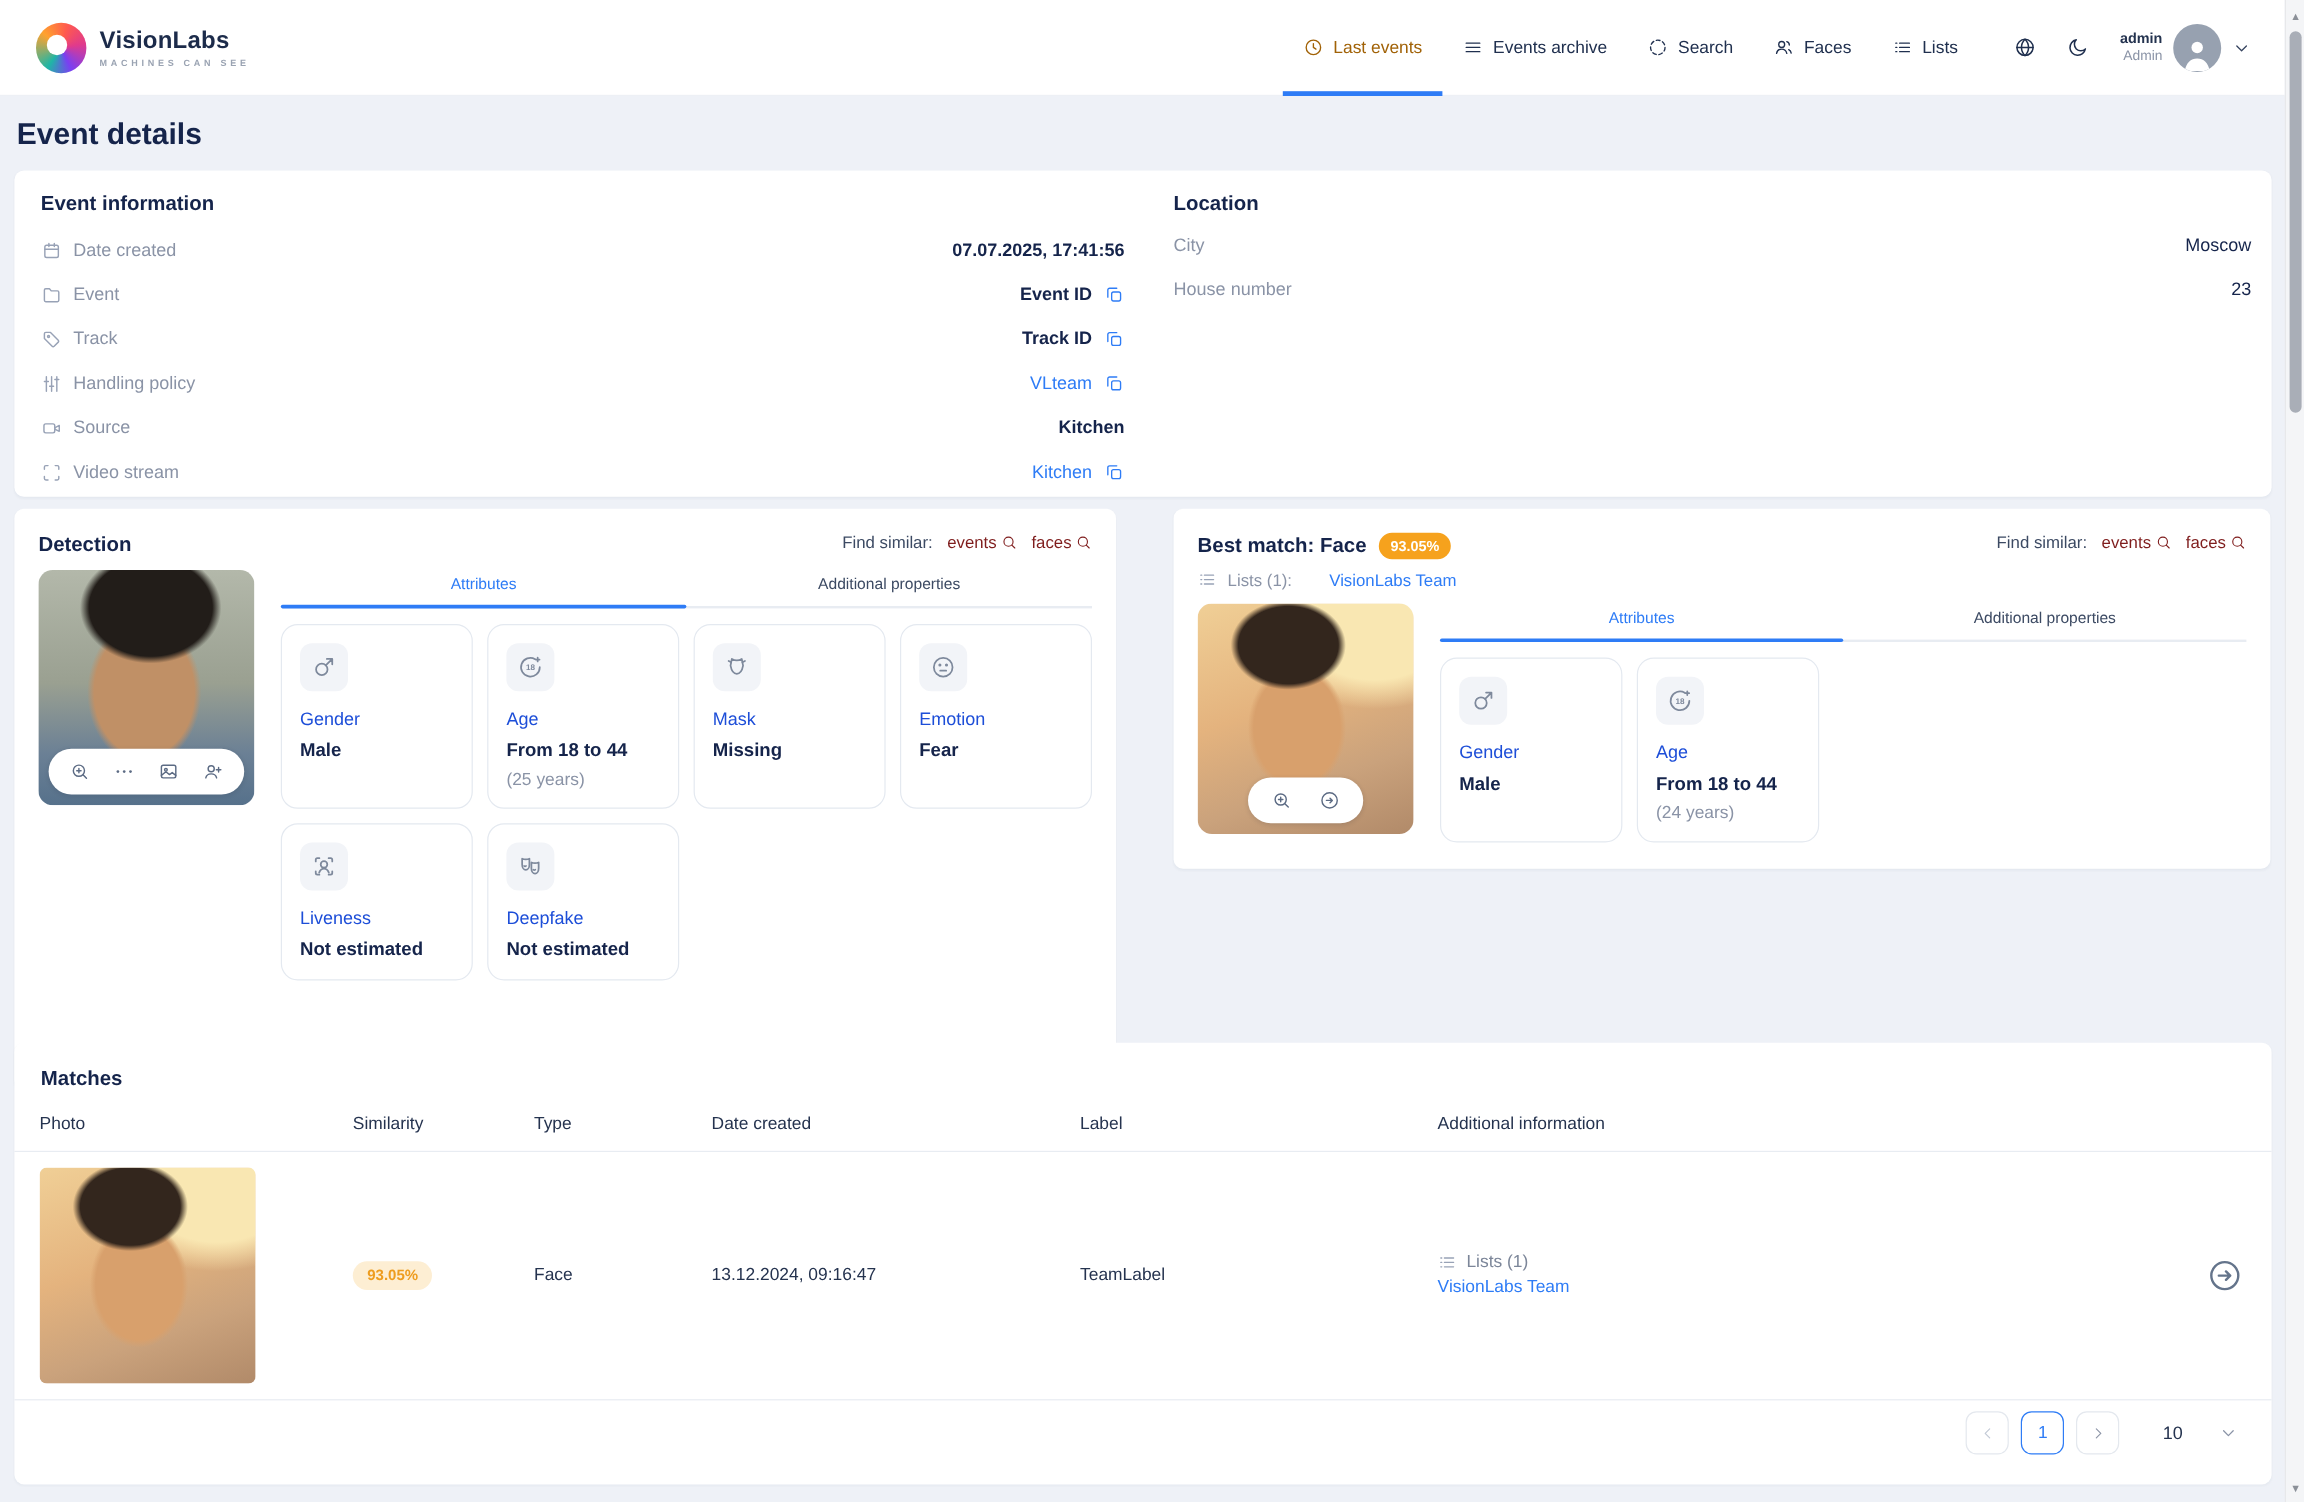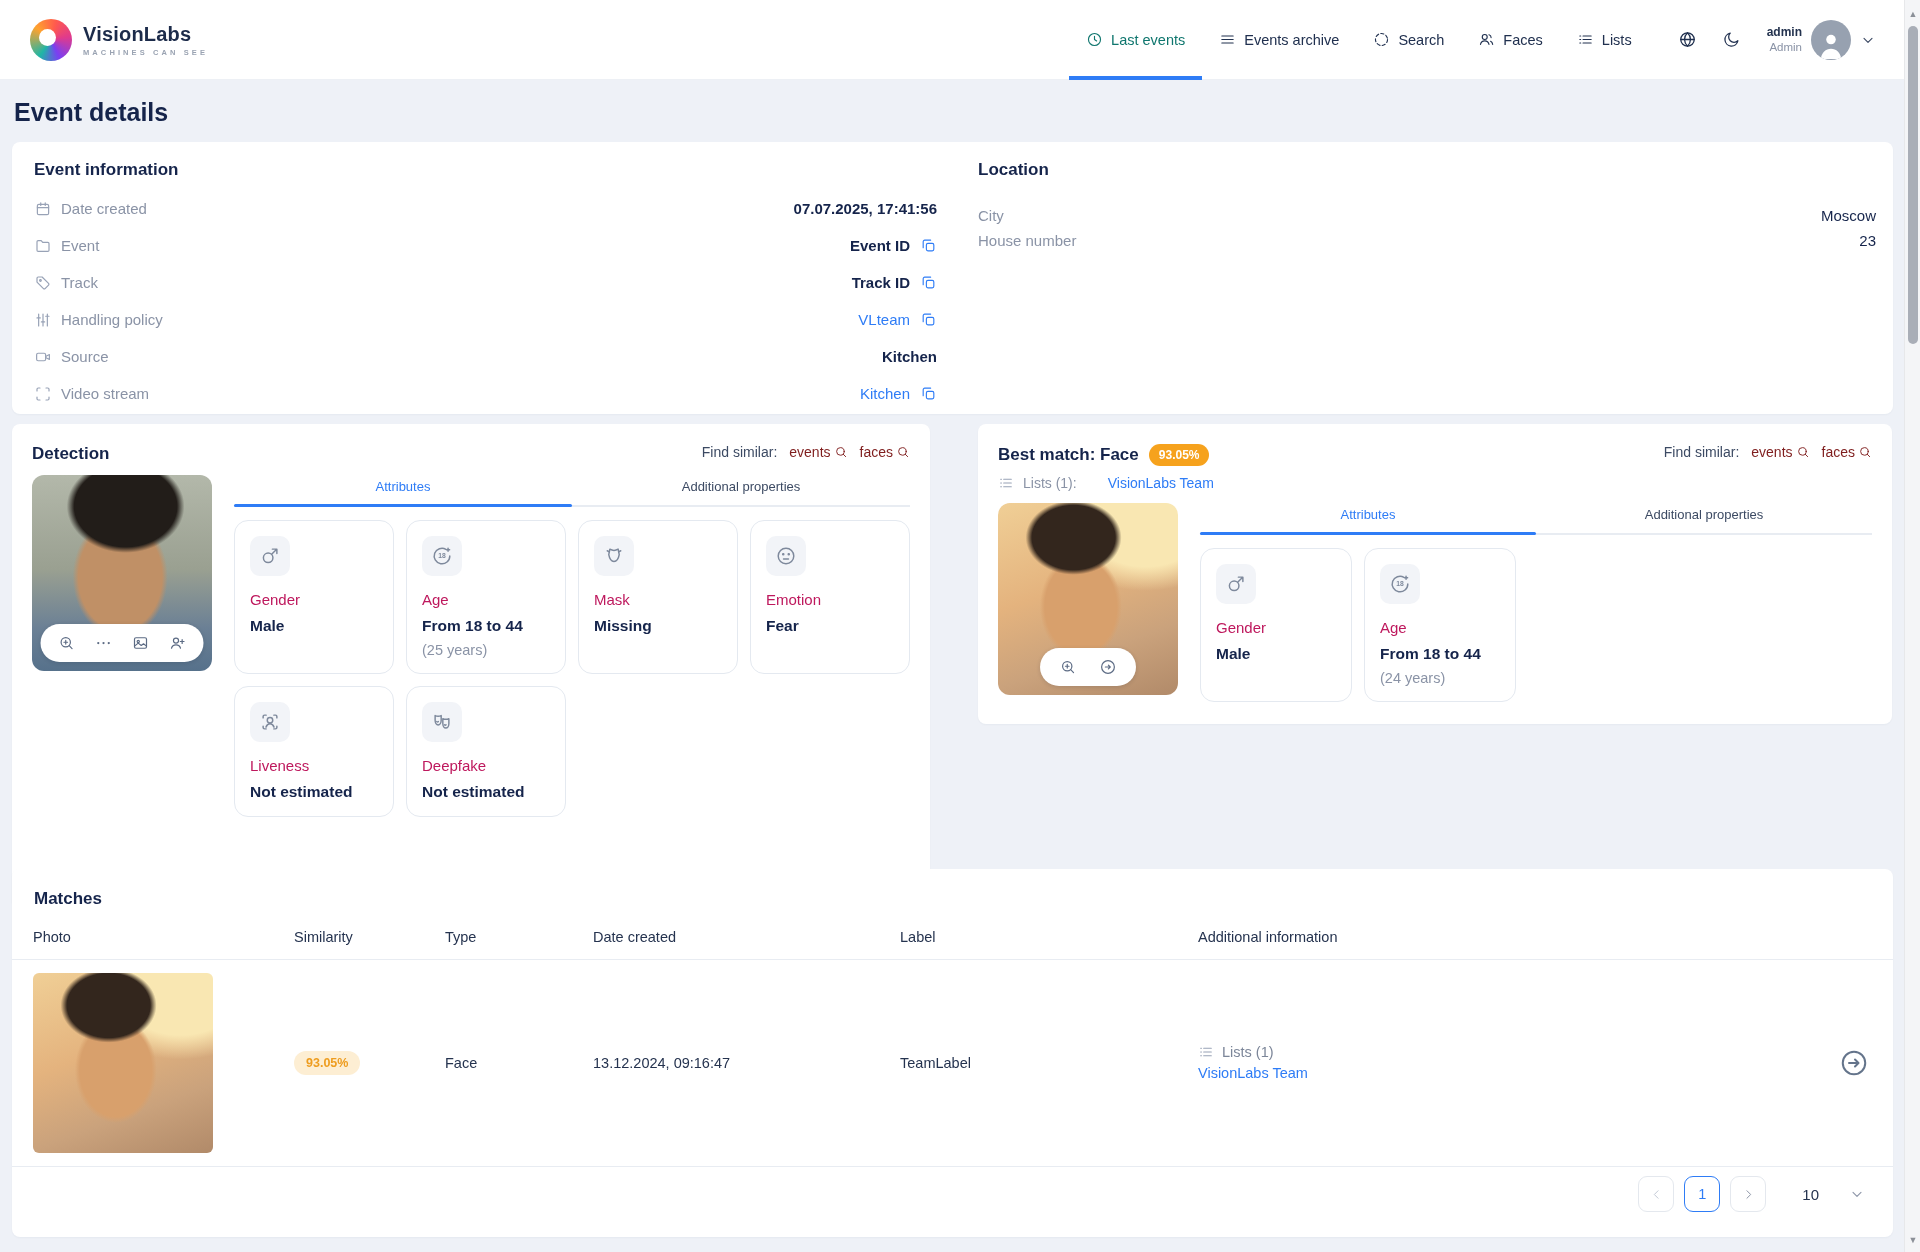--- a/index.html
+++ b/index.html
@@ -11,21 +11,21 @@
   
   header{position:absolute;left:0;top:0;width:1904px;height:80px;background:#fff;border-bottom:1px solid #edf0f5;display:flex;align-items:center;padding:0 28px 0 30px;z-index:5;}
   .logo{display:flex;align-items:center;gap:11px;}
   .logo-ring{width:42px;height:42px;border-radius:50%;background:conic-gradient(from 215deg,#1fb6a6,#ffa22e 95deg,#ff5a4e 160deg,#e03a8c 225deg,#7a3ff2 300deg,#1fb6a6 360deg);position:relative;}
   .logo-ring::after{content:"";position:absolute;left:9px;top:10px;width:17px;height:17px;border-radius:50%;background:#fff;}
   .logo-txt .l1{font-size:20px;font-weight:800;color:#1c2b4a;letter-spacing:.2px;}
   .logo-txt .l2{font-size:7.5px;letter-spacing:3.1px;color:#9aa3b2;margin-top:2px;font-weight:600;}
   .nav{display:flex;align-items:center;height:80px;margin-left:auto;}
   .nav-tab{display:flex;align-items:center;gap:8px;height:80px;padding:0 17px;font-size:14.5px;font-weight:500;color:#20304f;position:relative;cursor:pointer;}
   .nav-tab svg{width:17px;height:17px;}
-  .nav-tab.active{color:#0f766e;}
+  .nav-tab.active{color:#a16207;}
   .nav-tab.active::after{content:"";position:absolute;left:0;right:0;bottom:0;height:4px;background:#2e7cf6;}
   .hdr-icons{display:flex;align-items:center;gap:10px;margin-left:22px;color:#20304f;}
   .hdr-icon-btn{width:34px;height:34px;display:flex;align-items:center;justify-content:center;cursor:pointer;}
   .hdr-icon-btn svg{width:19px;height:19px;}
   .user-box{display:flex;align-items:center;gap:9px;margin-left:18px;cursor:pointer;}
   .user-names{text-align:right;line-height:1.25;}
   .user-names .n1{font-size:12px;font-weight:700;color:#24334f;}
   .user-names .n2{font-size:11.5px;color:#8a93a6;}
   .avatar{width:40px;height:40px;border-radius:50%;background:#97a1b0;display:flex;align-items:flex-end;justify-content:center;overflow:hidden;}
   .avatar svg{width:26px;height:30px;color:#fff;}
@@ -43,37 +43,37 @@
   #location-col{left:966px;width:898px;}
   .inf-rows{margin-top:16px;display:flex;flex-direction:column;gap:12px;}
   .inf-row{display:flex;align-items:center;justify-content:space-between;min-height:25px;}
   .inf-lbl{display:flex;align-items:center;gap:9px;font-size:15px;color:#8a93a6;}
   .inf-lbl svg{width:18px;height:18px;color:#98a2b6;}
   .inf-val{display:flex;align-items:center;gap:10px;font-size:15px;color:#15244b;font-weight:700;}
   .inf-val.linkval{font-weight:400;}
   .link{color:#2e7cf6;cursor:pointer;text-decoration:none;}
   .copy-btn{color:#2e7cf6;cursor:pointer;}
   .copy-btn svg{width:17px;height:17px;}
-  .loc-rows{margin-top:25px;display:flex;flex-direction:column;gap:5px;}
+  .loc-rows{margin-top:14px;display:flex;flex-direction:column;gap:17px;}
   .loc-row{display:flex;align-items:center;justify-content:space-between;min-height:20px;}
   .loc-lbl{font-size:15px;color:#8a93a6;}
   .loc-val{font-size:15px;color:#15244b;}
 
   
   .find-similar{display:flex;align-items:center;gap:12px;font-size:14px;color:#3c4a63;}
   .fs-link{display:flex;align-items:center;gap:3px;color:#7f1d1d;cursor:pointer;}
   .fs-link svg{width:14px;height:14px;}
   .tabs{display:flex;border-bottom:2px solid #e8ecf2;}
   .tab{flex:1;text-align:center;font-size:13px;color:#3c4a63;padding:4px 0 11px;position:relative;cursor:pointer;}
   .tab.active{color:#2e7cf6;}
   .tab.active::after{content:"";position:absolute;left:0;right:0;bottom:-2px;height:3px;background:#2e7cf6;border-radius:2px;}
   .acard{width:160px;border:1px solid #e4e9f0;border-radius:14px;padding:15px;background:#fff;}
   .ibox{width:40px;height:40px;border-radius:10px;background:#f2f4f8;display:flex;align-items:center;justify-content:center;color:#7e899c;}
   .ibox svg{width:22px;height:22px;}
-  .albl{margin-top:15px;font-size:15px;color:#be185d;}
+  .albl{margin-top:15px;font-size:15px;color:#1d4ed8;}
   .aval{margin-top:9px;font-size:15.5px;font-weight:700;color:#15244b;}
   .asub{margin-top:7px;font-size:14.5px;color:#8a93a6;}
   .photo{position:relative;border-radius:12px;overflow:hidden;flex:none;cursor:pointer;}
   .photo-pill{position:absolute;left:50%;transform:translateX(-50%);bottom:9px;background:#fff;border-radius:22px;height:38px;display:flex;align-items:center;gap:19px;padding:0 17px;color:#5c6b84;box-shadow:0 1px 4px rgba(20,30,50,.15);}
   .photo-pill svg{width:18px;height:18px;cursor:pointer;}
   .det-photo-bg{background:
     radial-gradient(95px 75px at 52% 16%, #221d19 0 54%, rgba(34,29,25,0) 62%),
     radial-gradient(72px 92px at 49% 52%, #c09066 0 58%, rgba(192,144,102,0) 66%),
     linear-gradient(180deg,#b3b8aa 0%,#9aa091 48%,#6b8095 78%,#56718b 100%);}
   .sun-photo-bg{background:

